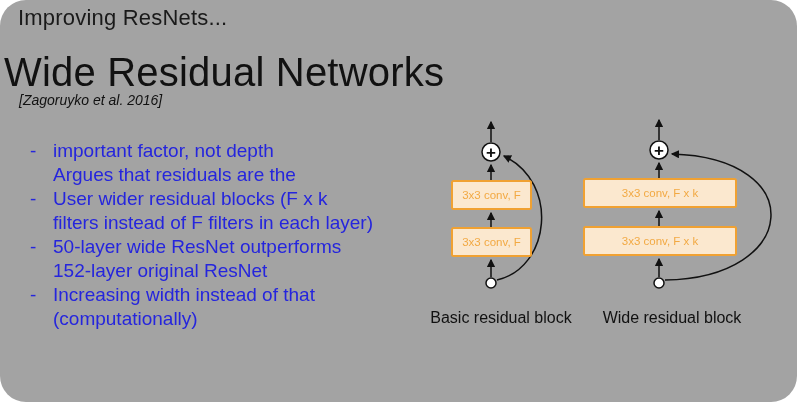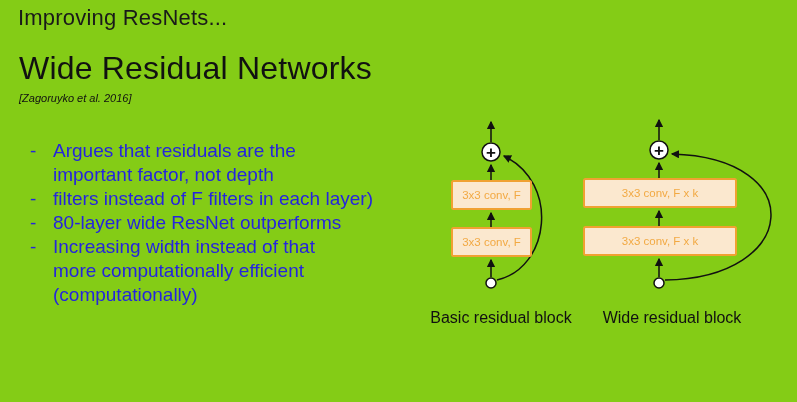--- a/index.html
+++ b/index.html
@@ -5,45 +5,46 @@
   html, body {
     margin: 0;
     padding: 0;
     background: #ffffff;
     font-family: "Liberation Sans", sans-serif;
   }
   .slide {
     position: relative;
     width: 797px;
     height: 402px;
-    background: #84cc16;
+    background: #a3a3a3;
     overflow: hidden;
+    border-radius: 26px;
   }
   .kicker {
     position: absolute;
     left: 18px;
     top: 5px;
     font-size: 22px;
     color: #1a1a1a;
     letter-spacing: 0.2px;
   }
   .title {
     position: absolute;
-    left: 19px;
+    left: 4px;
     top: 50px;
-    font-size: 32px;
+    font-size: 40px;
     color: #111111;
     letter-spacing: 0.2px;
     text-align: right;
   }
   .citation {
     position: absolute;
     left: 19px;
     top: 92px;
-    font-size: 11px;
+    font-size: 14px;
     font-style: italic;
     color: #111111;
   }
   .bullets {
     position: absolute;
     left: 30px;
     top: 139px;
     width: 390px;
     color: #2525dd;
     font-size: 19px;
@@ -105,41 +106,42 @@
 <div class="slide">
 
   <div class="kicker">Improving ResNets...</div>
   <div class="title">Wide Residual Networks</div>
   <div class="citation">[Zagoruyko et al. 2016]</div>
 
   <div class="bullets">
     <div class="bullet">
       <span class="dash">-</span>
       <div class="lines">
+        <div>important factor, not depth</div>
         <div>Argues that residuals are the</div>
-        <div>important factor, not depth</div>
-      </div>
-    </div>
-    <div class="bullet">
-      <span class="dash">-</span>
-      <div class="lines">
+      </div>
+    </div>
+    <div class="bullet">
+      <span class="dash">-</span>
+      <div class="lines">
+        <div>User wider residual blocks (F x k</div>
         <div>filters instead of F filters in each layer)</div>
       </div>
     </div>
     <div class="bullet">
       <span class="dash">-</span>
       <div class="lines">
-        <div>80-layer wide ResNet outperforms</div>
+        <div>50-layer wide ResNet outperforms</div>
+        <div>152-layer original ResNet</div>
       </div>
     </div>
     <div class="bullet">
       <span class="dash">-</span>
       <div class="lines">
         <div>Increasing width instead of that</div>
-        <div>more computationally efficient</div>
         <div>(computationally)</div>
       </div>
     </div>
   </div>
 
   <div class="diagram-wrap">
     <svg width="387" height="232" viewBox="0 0 387 232">
       <defs>
         <marker id="ah" viewBox="0 0 10 10" refX="8.5" refY="5" markerWidth="5.5" markerHeight="5.5" orient="auto-start-reverse">
           <path d="M 0 0 L 10 5 L 0 10 z" fill="#111111"></path>

